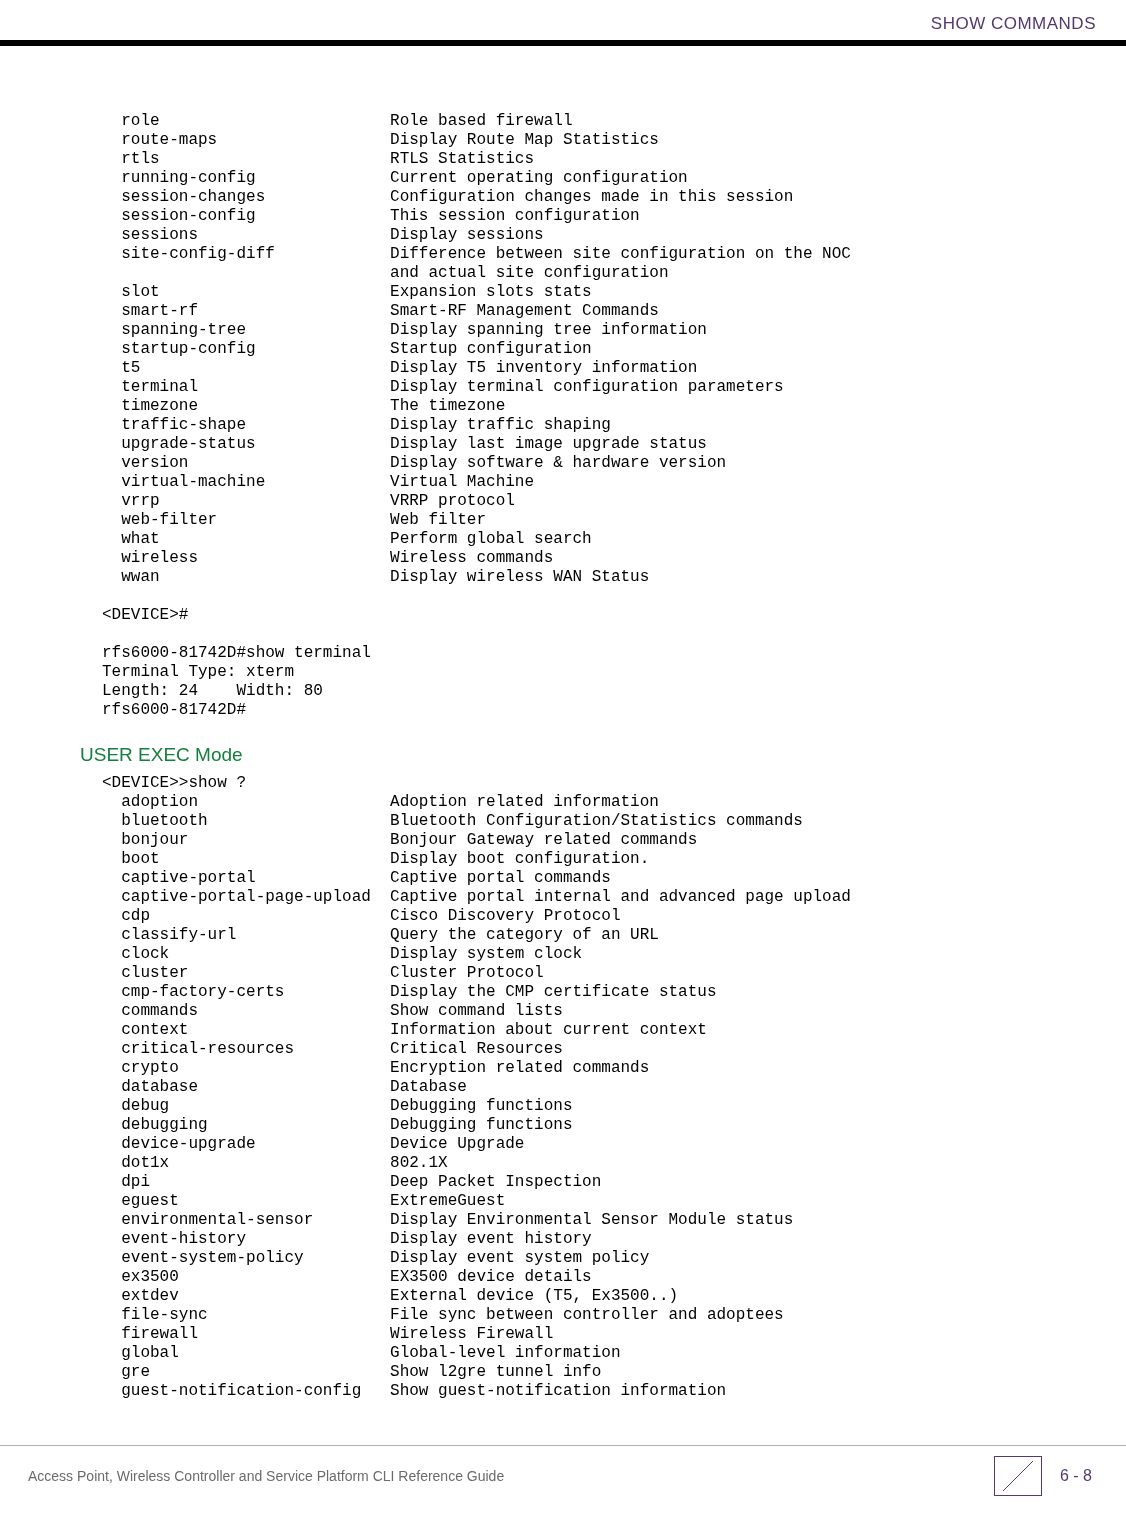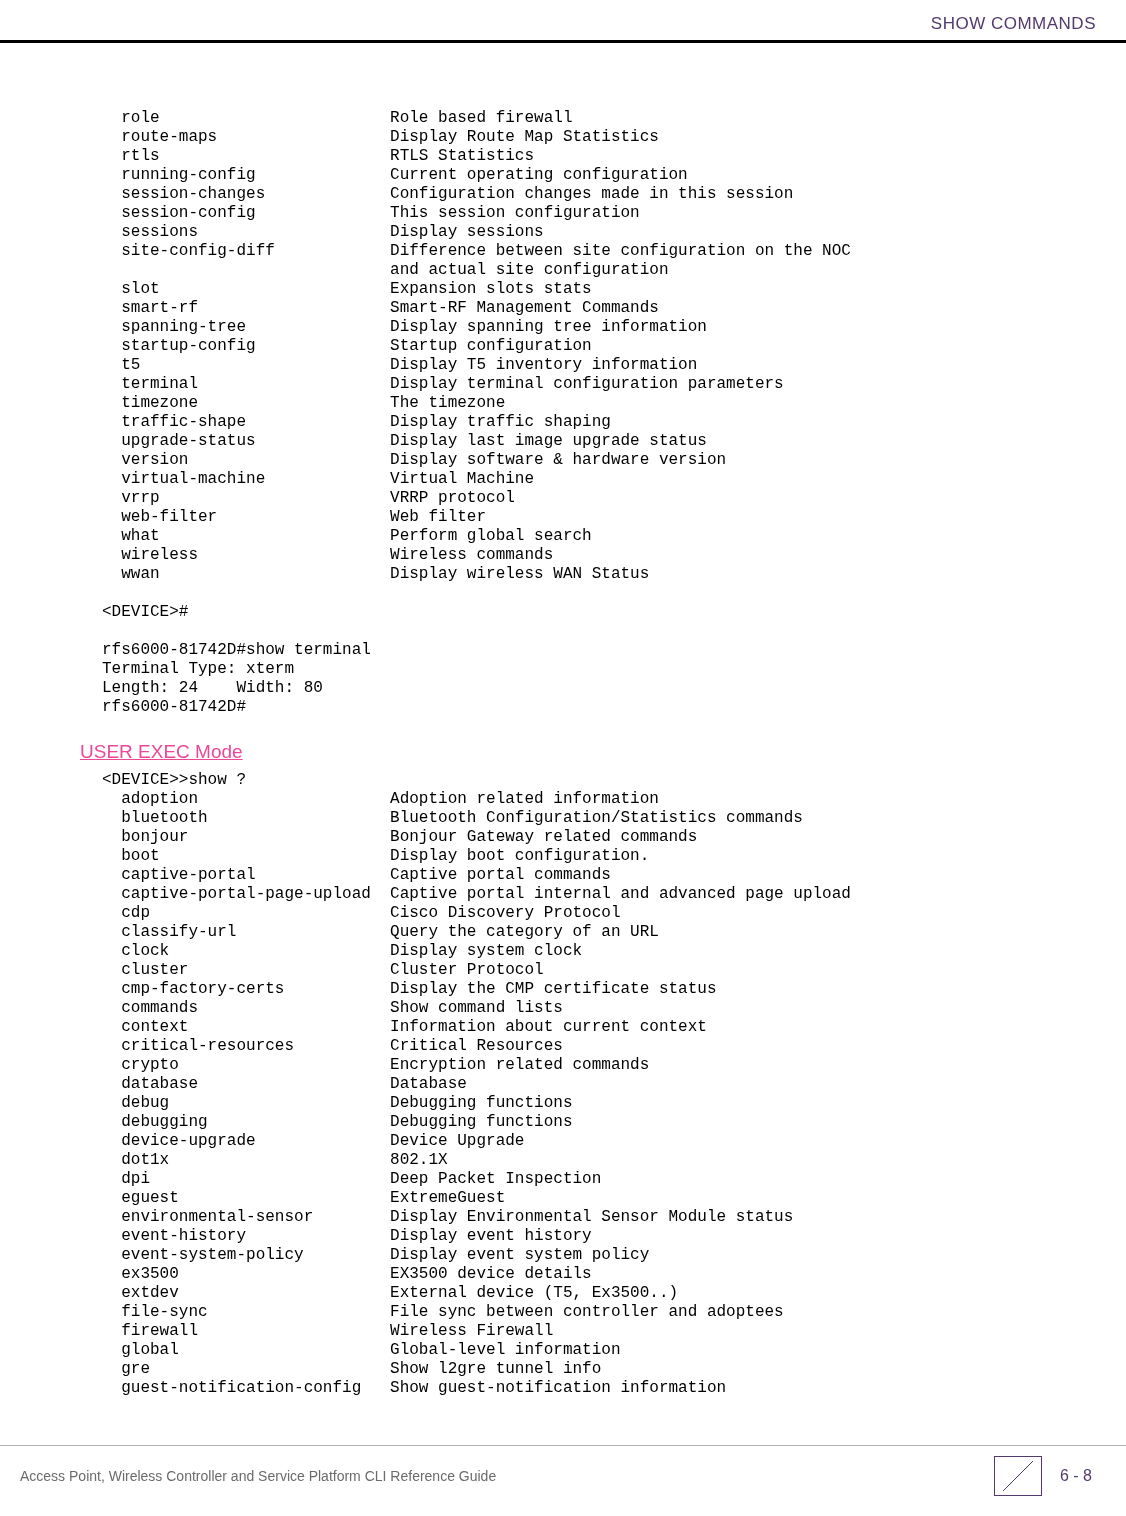--- a/index.html
+++ b/index.html
@@ -8,21 +8,21 @@
     background: #fff;
     font-family: Arial, Helvetica, sans-serif;
     width: 1126px;
     height: 1516px;
     position: relative;
     color: #000;
   }
   .header-wrap {
     width: 100%;
     padding: 14px 30px 6px 0;
-    border-bottom: 3px solid #000000;
+    border-bottom: 6px solid #000000;
     box-sizing: border-box;
   }
   .header-title {
     text-align: right;
     color: #533a6e;
     font-size: 17px;
     letter-spacing: 0.5px;
     font-family: Arial, sans-serif;
   }
   .content {
@@ -31,33 +31,32 @@
   pre.mono {
     font-family: "Courier New", Courier, monospace;
     font-size: 16px;
     line-height: 19px;
     margin: 8px;
     white-space: pre;
   }
   .section-heading {
     font-family: Arial, sans-serif;
     font-size: 19px;
-    color: #ec4899;
+    color: #15803d;
     margin: 24px 0 6px -14px;
     font-weight: normal;
-    text-decoration: underline;
   }
   .footer {
     position: absolute;
     left: 0;
     right: 0;
     bottom: 20px;
     width: 100%;
     border-top: 1px solid #b0b0b0;
-    padding: 10px 34px 0 20px;
+    padding: 10px 34px 0 28px;
     box-sizing: border-box;
     display: flex;
     justify-content: space-between;
     align-items: center;
     font-family: Arial, sans-serif;
   }
   .footer-left {
     color: #6b6b6b;
     font-size: 14px;
   }

